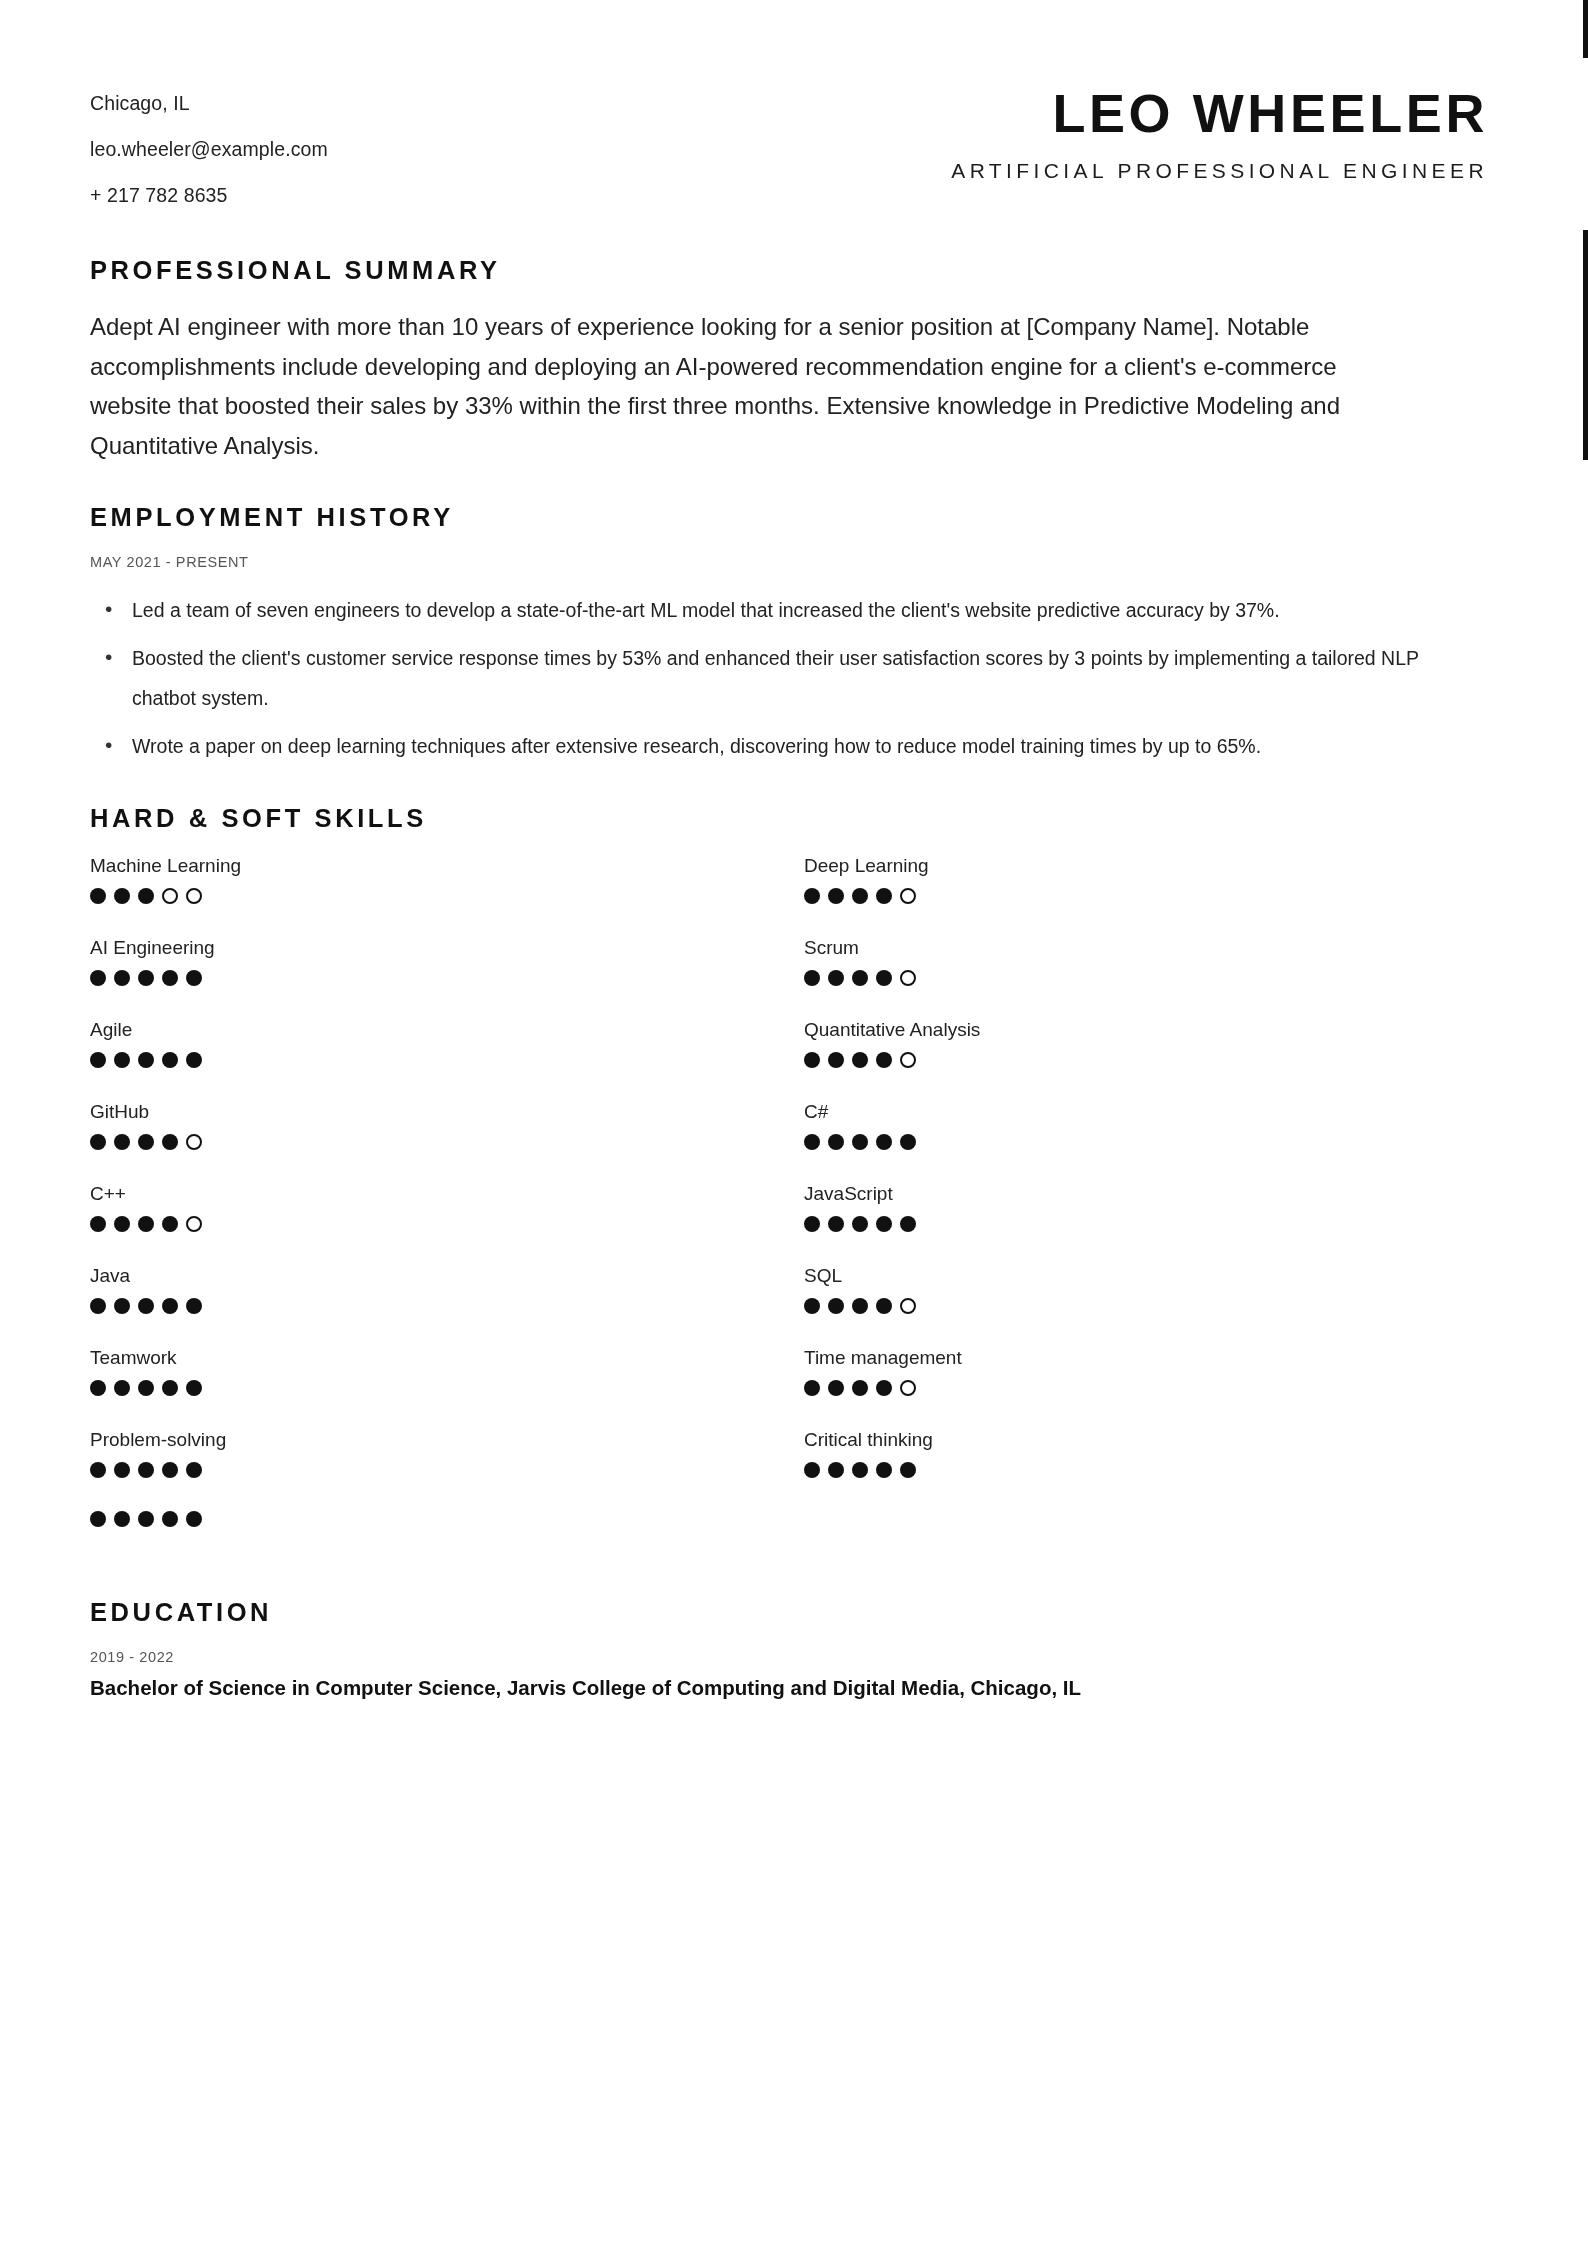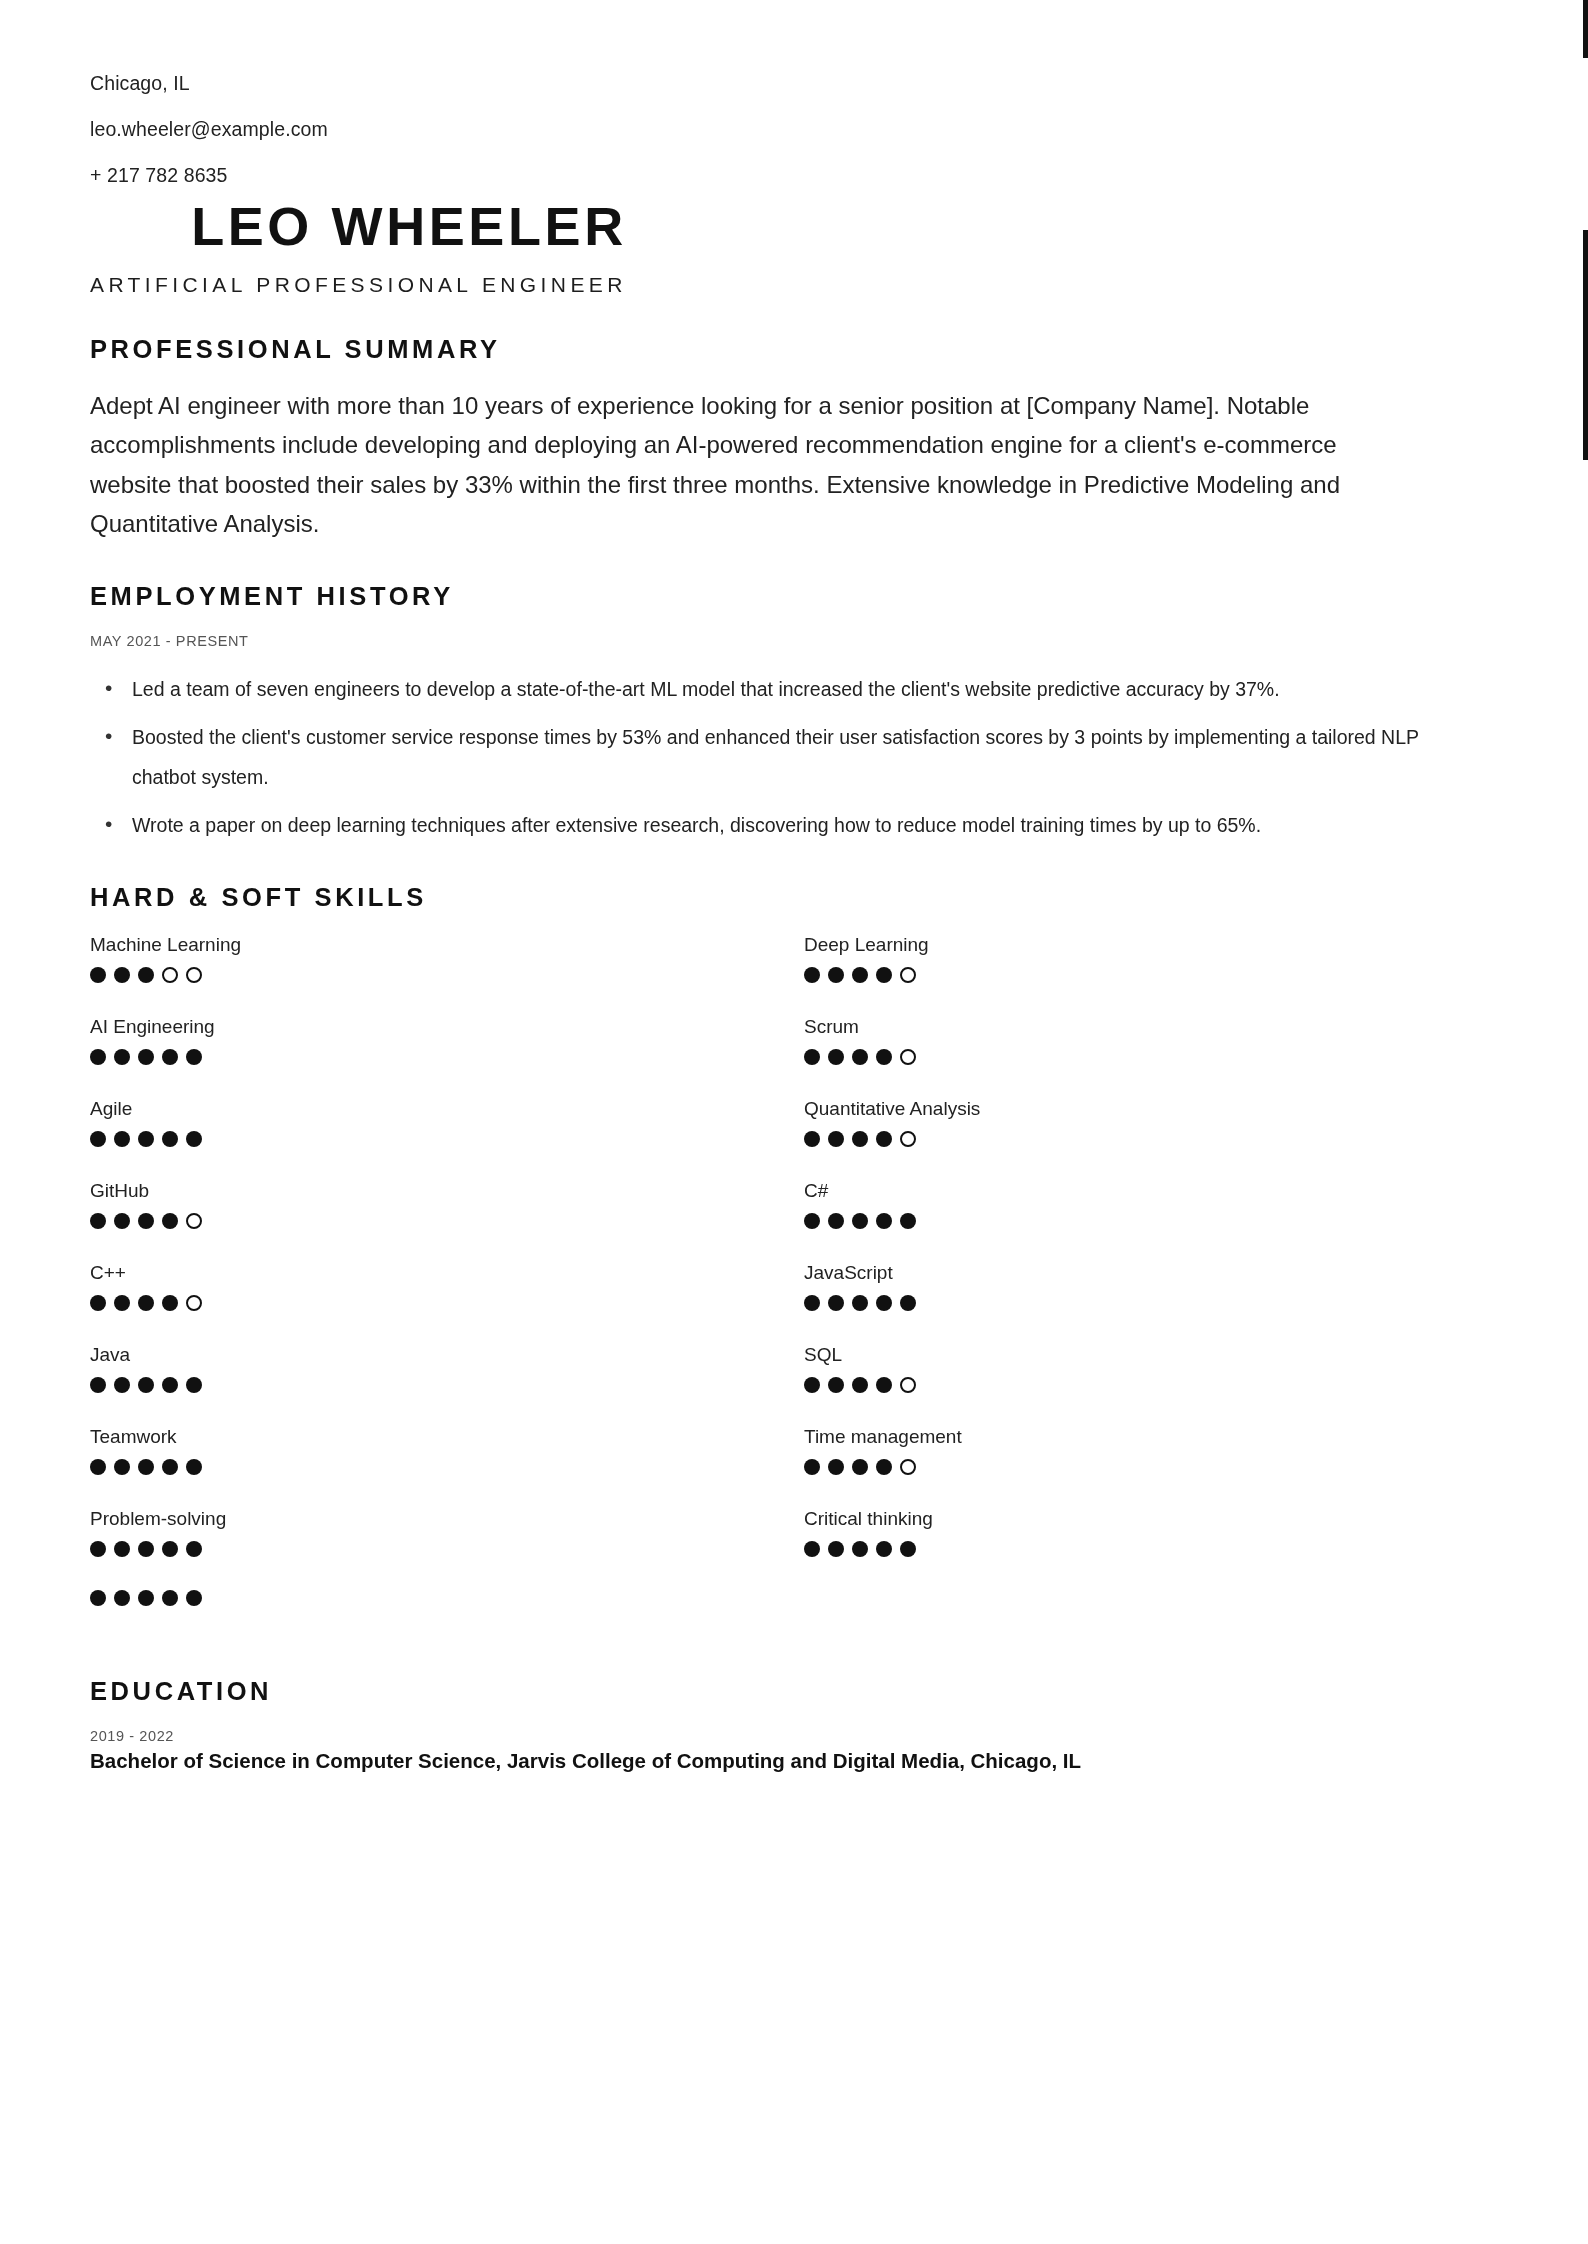--- a/index.html
+++ b/index.html
@@ -19,24 +19,23 @@
     position: relative;
     width: 1588px;
     height: 2244px;
     box-sizing: border-box;
     padding: 0 90px 0 90px;
   }
 
   
   .header {
     display: flex;
-    align-items: flex-start;
-    padding-top: 30px;
+    align-items: center;
+    padding-top: 50px;
     position: relative;
-    flex-direction: column;
   }
   .contact {
     width: 46%;
     padding-top: 30px;
   }
   .contact div {
     font-size: 19.5px;
     line-height: 46px;
     color: #222222;
     letter-spacing: 0.1px;
@@ -159,20 +158,21 @@
     box-sizing: border-box;
   }
   .dot.filled { background: #111111; }
   .dot.empty { background: #ffffff; border: 2px solid #111111; }
 
   
   .edu-dates {
     font-size: 14.5px;
     letter-spacing: 0.6px;
     color: #555555;
+    margin-bottom: 6px;
   }
   .edu-heading {
     font-size: 20.5px;
     font-weight: bold;
     color: #111111;
     line-height: 34px;
     max-width: 1370px;
   }
 </style>
 </head>

